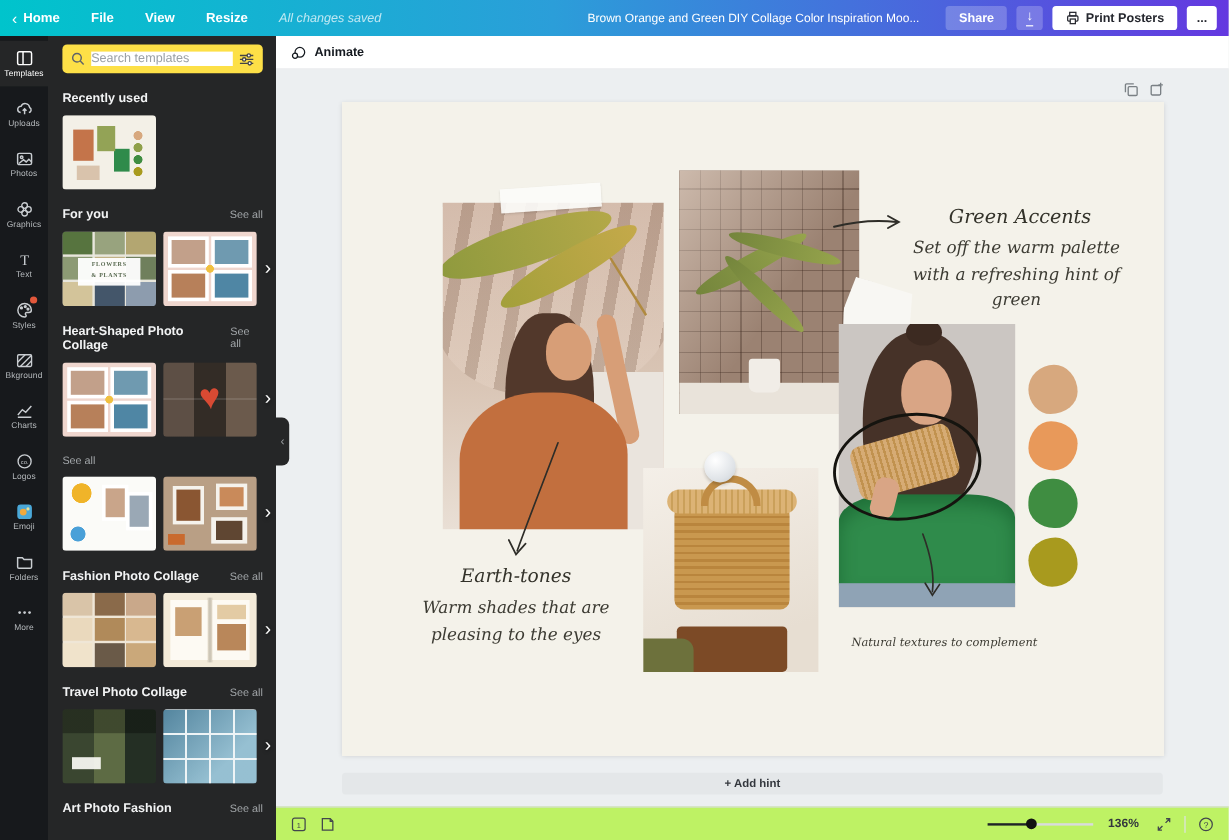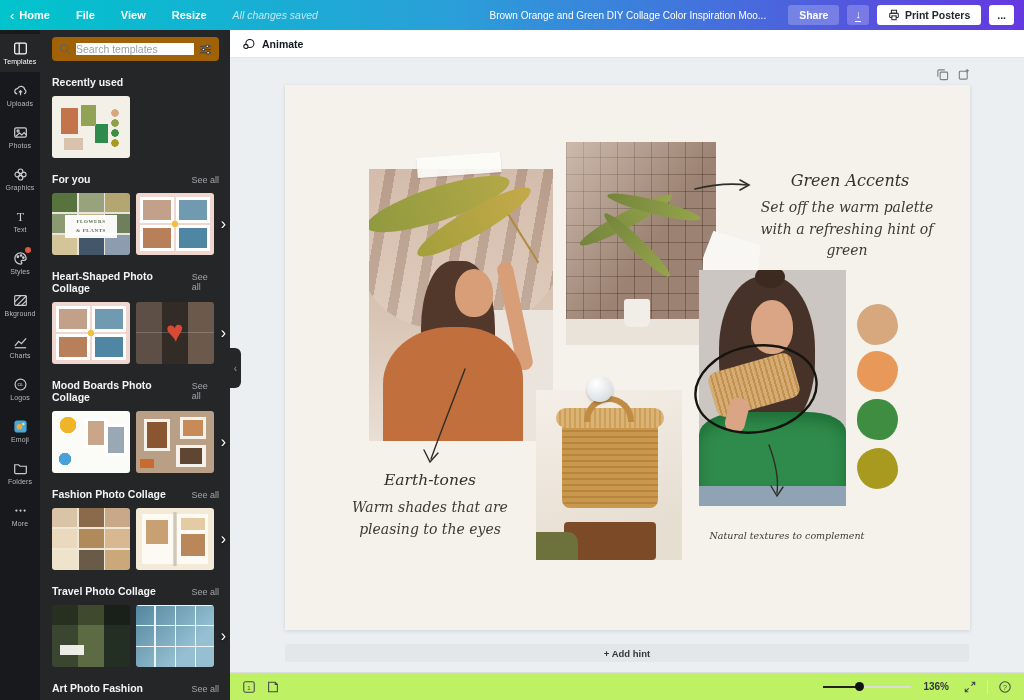--- a/index.html
+++ b/index.html
@@ -28,21 +28,21 @@
   .rail-item .lbl{font-size:7px;color:#b6babd;letter-spacing:.1px}
   .rail-item.active{background:#252627}
   .rail-item.active .lbl{color:#fff}
   .rail-item svg{display:block}
   .rail-gap{height:4px;flex:none}
   .badge-dot{position:absolute;top:3px;right:9px;width:6px;height:6px;border-radius:50%;background:#e2573b}
 
   
   .panel{position:absolute;left:40px;top:30px;width:190px;height:670px;background:#252627;z-index:19;
     padding:7px 11px 0 12px;overflow:hidden}
-  .search-box{height:24px;background:#a16207;border-radius:4px;display:flex;align-items:center;padding:0 7px;gap:5px}
+  .search-box{height:24px;background:#fde047;border-radius:4px;display:flex;align-items:center;padding:0 7px;gap:5px}
   .search-box input{border:none;outline:none;flex:1;font-size:10.5px;font-family:inherit;color:#333;min-width:0}
   .search-box input::placeholder{color:#9aa0a6}
   .sec-head{display:flex;align-items:baseline;justify-content:space-between;margin-top:15px;margin-bottom:8px}
   .sec-title{color:#f2f3f4;font-size:10.5px;font-weight:700}
   .see-all{color:#a2a6a9;font-size:9px;cursor:pointer}
   .thumb-row{display:flex;gap:6px;position:relative}
   .th{width:78px;height:62px;border-radius:3px;flex:none;position:relative;overflow:hidden;cursor:pointer;background-repeat:no-repeat}
   .row-chev{position:absolute;right:-7px;top:50%;transform:translateY(-50%);color:#fff;font-size:16px;
     text-shadow:0 1px 3px rgba(0,0,0,.55);cursor:pointer;line-height:1}
 
@@ -401,21 +401,20 @@
   </div>
   <div class="thumb-row">
     <div class="th th-pink"></div>
     <div class="th th-heart">
       <span class="heart-glyph">♥</span>
     </div>
     <span class="row-chev">›</span>
   </div>
 
   <div class="sec-head">
-    <span class="sec-title">Mood Boards Photo Collage</span>
     <span class="see-all">See all</span>
   </div>
   <div class="thumb-row">
     <div class="th th-mood1"></div>
     <div class="th th-mood2"></div>
     <span class="row-chev">›</span>
   </div>
 
   <div class="sec-head">
     <span class="sec-title">Fashion Photo Collage</span>

